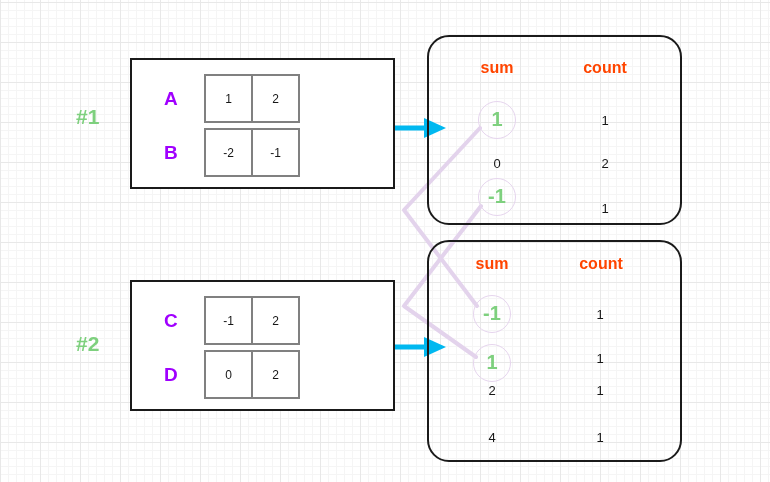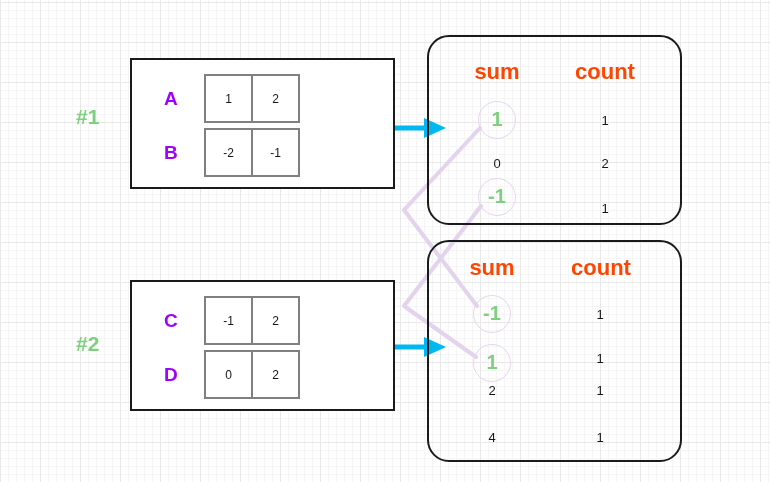--- a/index.html
+++ b/index.html
@@ -75,21 +75,21 @@
   .agg-panel {
     position: absolute;
     border: 2px solid #1a1a1a;
     border-radius: 22px;
     background: transparent;
     box-sizing: border-box;
   }
   .agg-header {
     position: absolute;
     color: #ff4500;
-    font-size: 22px;
+    font-size: 16px;
     font-weight: bold;
     font-family: "Liberation Sans", sans-serif;
     text-align: center;
     width: 80px;
   }
   .agg-val {
     position: absolute;
     font-size: 13px;
     color: #161616;
     text-align: center;

